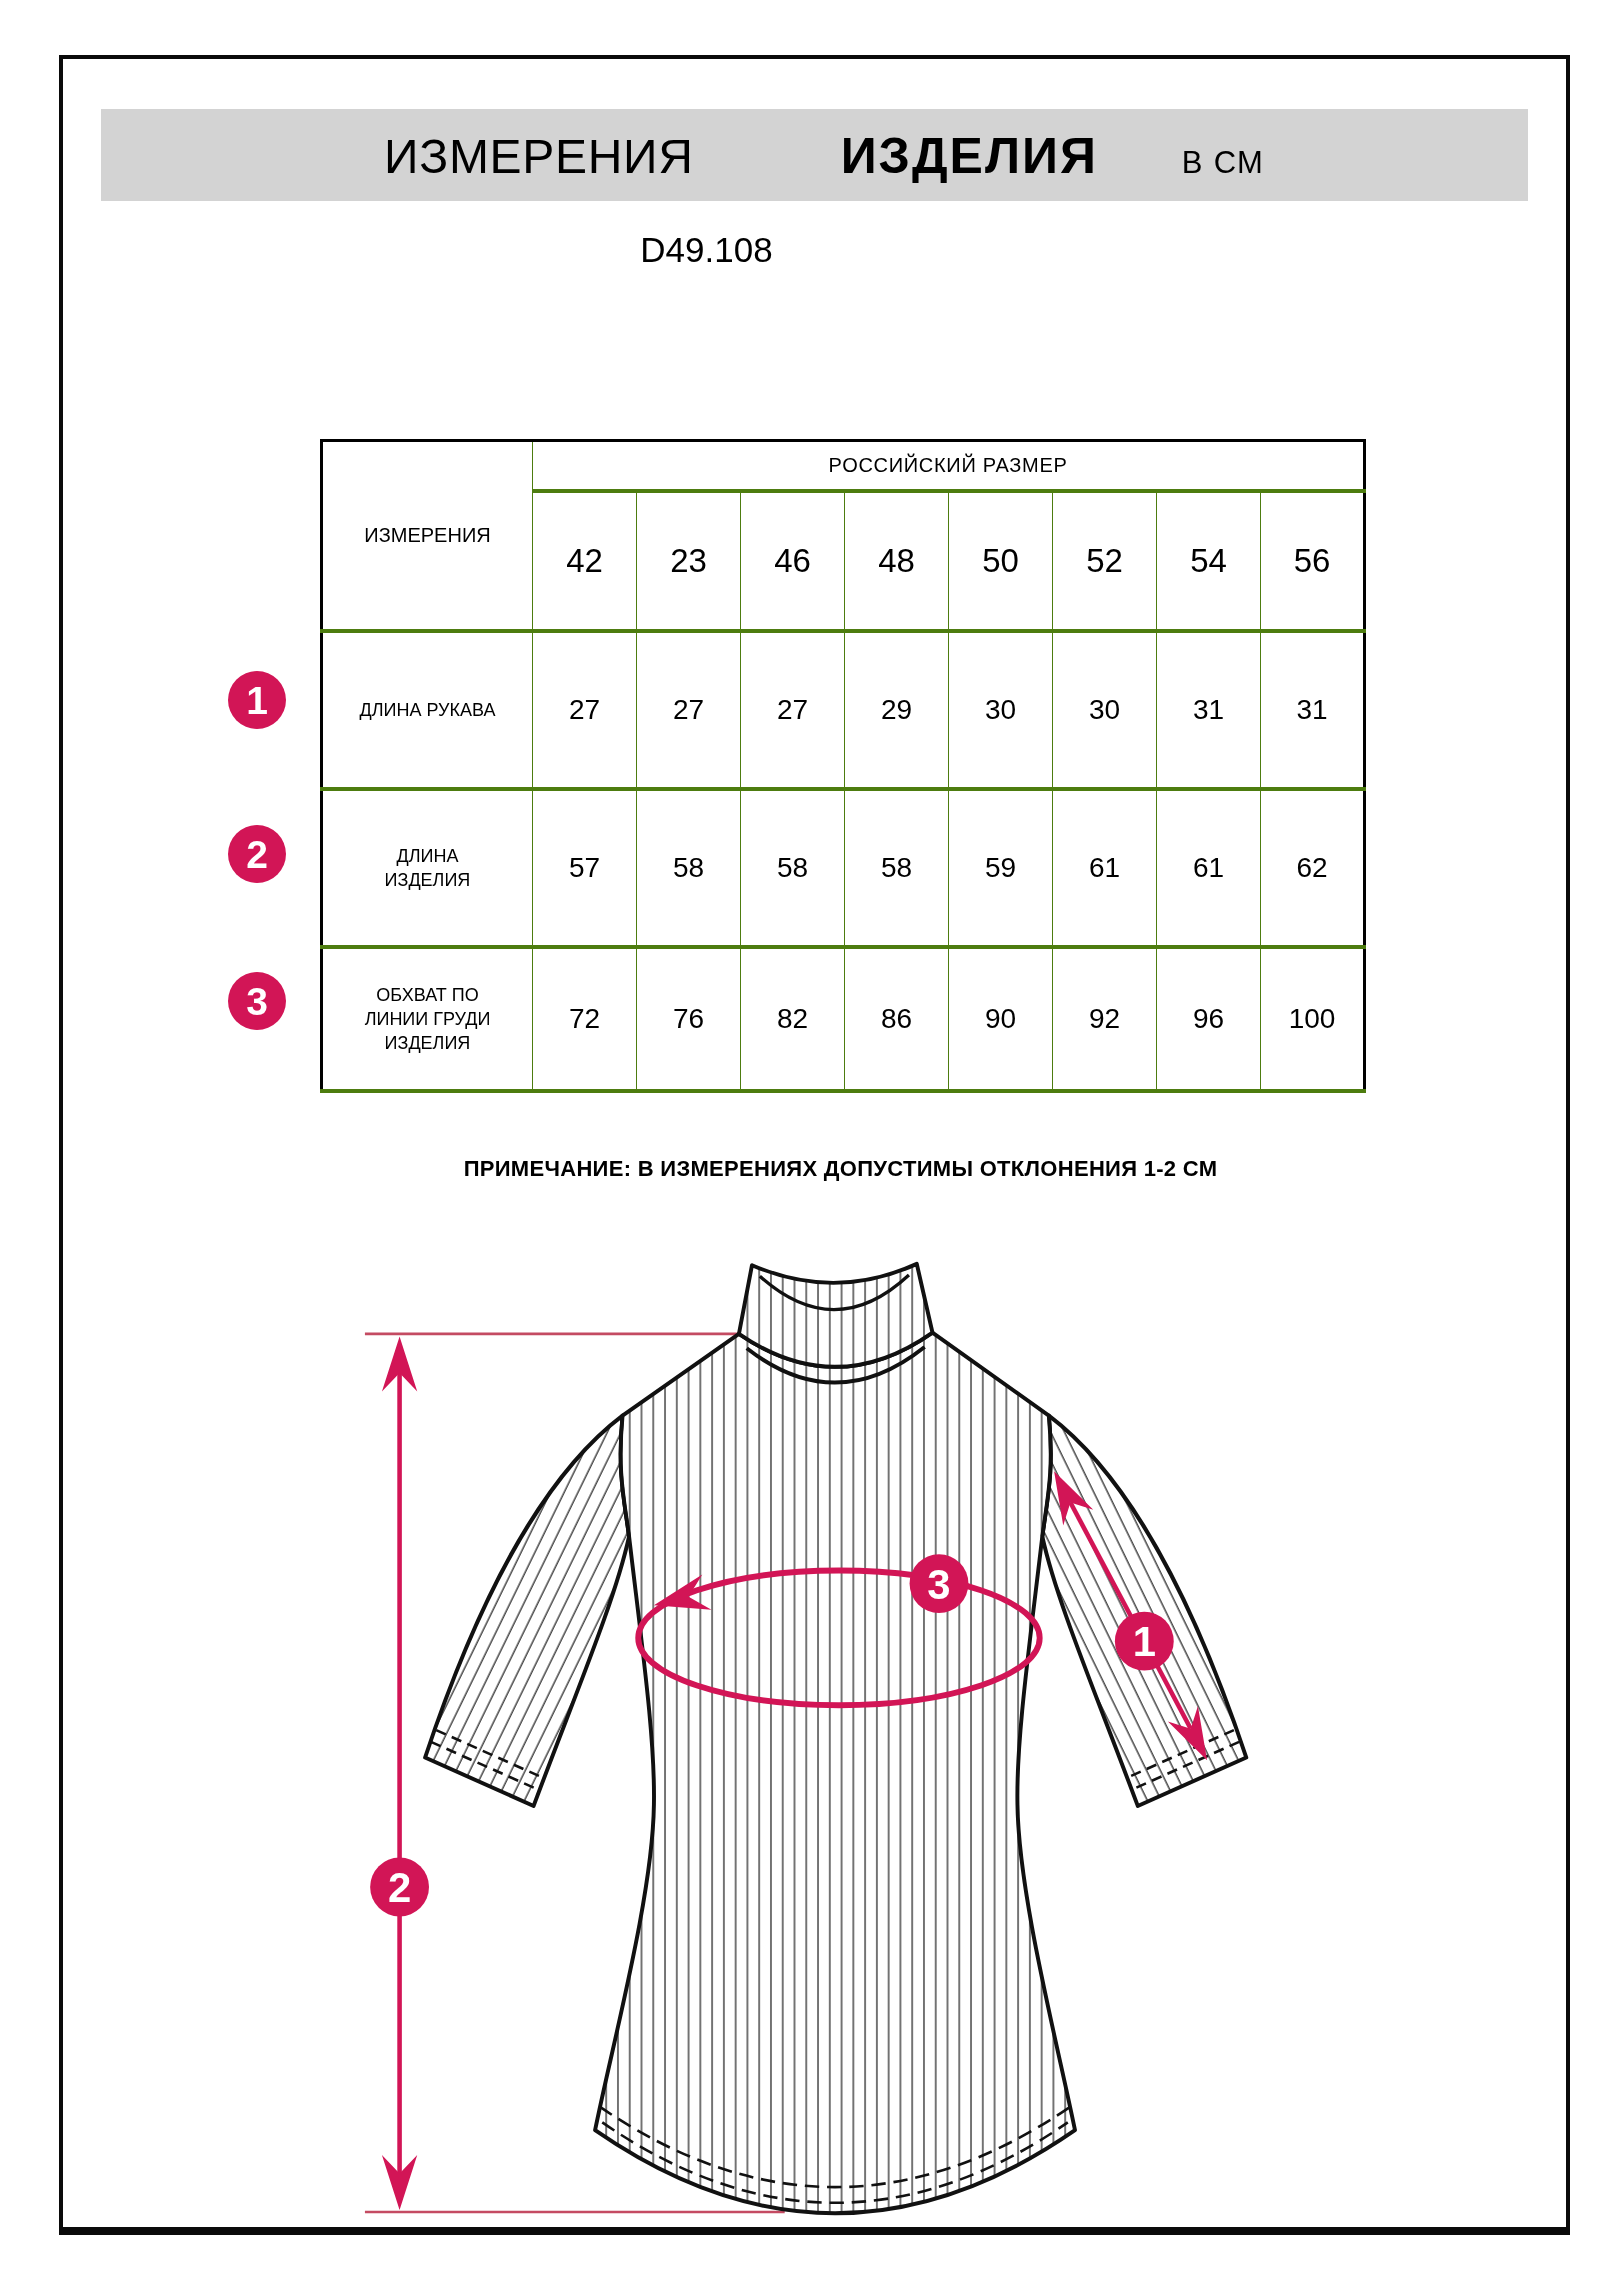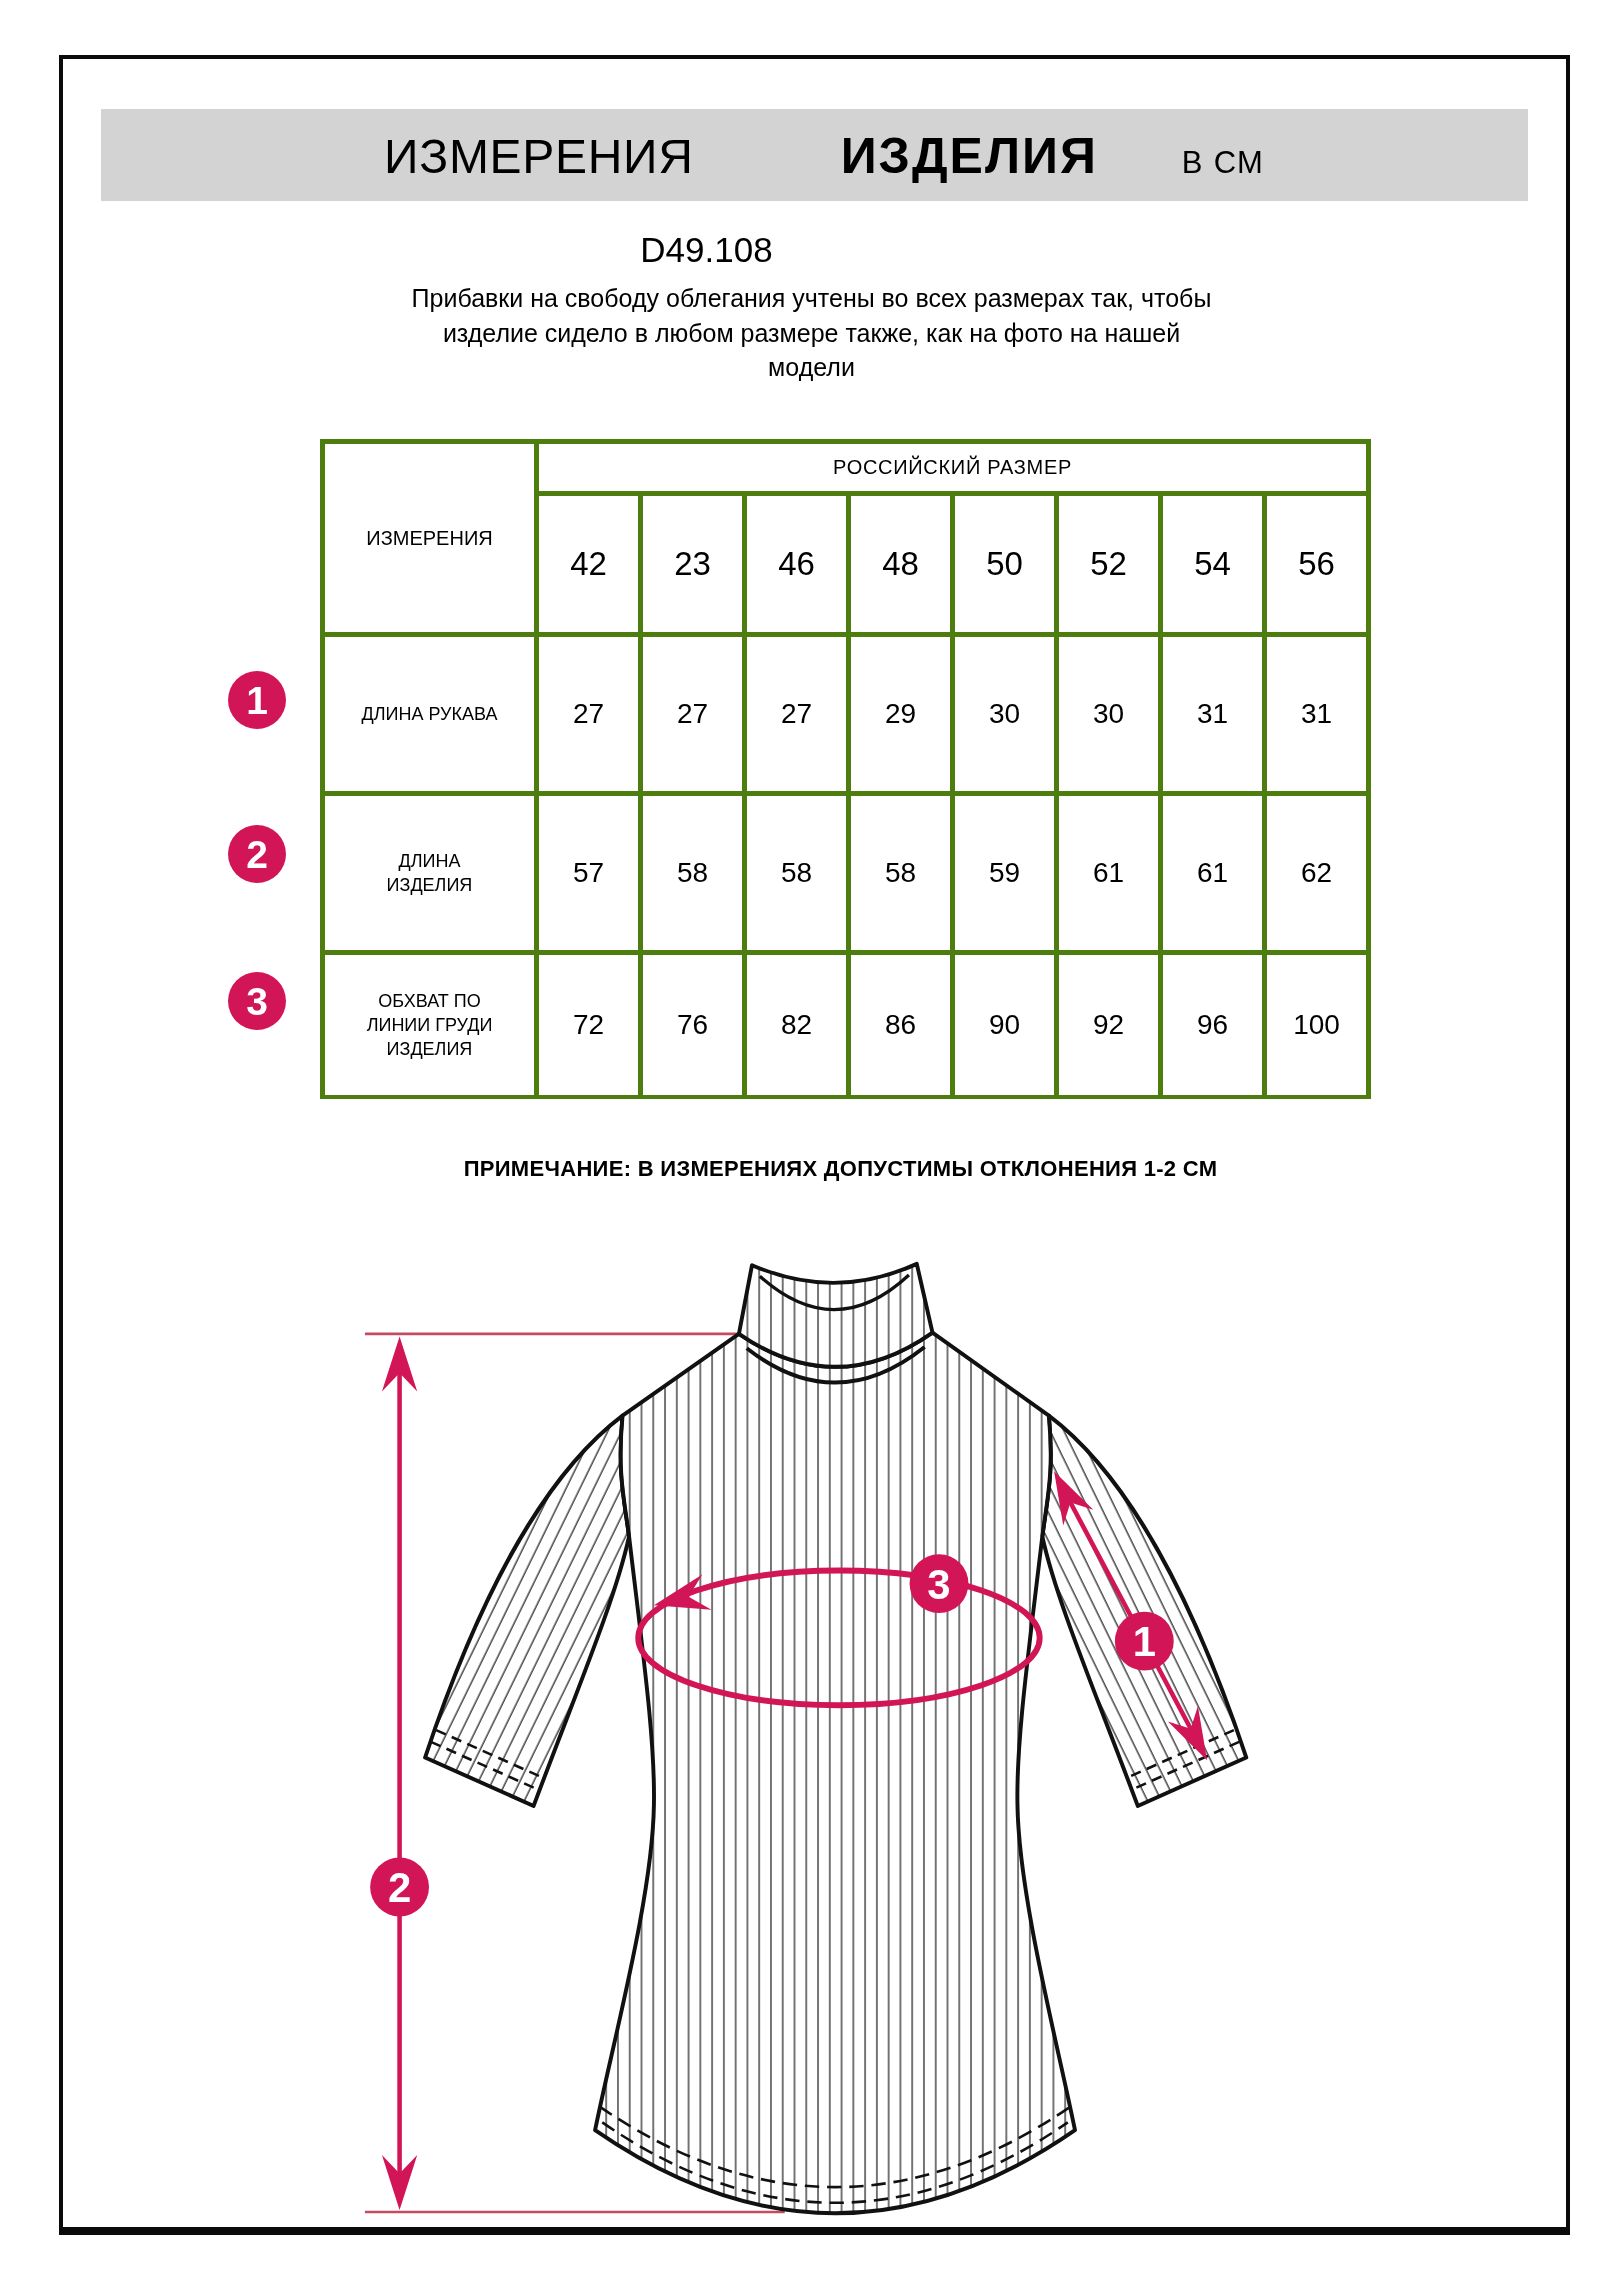--- a/index.html
+++ b/index.html
@@ -15,21 +15,21 @@
   .band .t2{margin-left:147px;font-size:50px;font-weight:700;line-height:1;padding-bottom:19.6px;letter-spacing:2px;}
   .band .t3{margin-left:84px;font-size:31px;font-weight:400;line-height:1;padding-bottom:23.5px;letter-spacing:1.3px;}
 
   .prod-code{position:absolute;left:0;top:230px;width:1413px;text-align:center;
              font-size:35px;font-weight:400;}
   .prod-desc{position:absolute;left:190px;top:281px;width:1243px;text-align:center;
              font-size:25px;line-height:1.38;white-space:pre-line;}
 
   table.size-table{position:absolute;left:320px;top:439px;border-collapse:collapse;
                    table-layout:fixed;border:3.9px solid #000;}
-  .size-table th,.size-table td{border:5px solid #4d7c0f;text-align:center;vertical-align:middle;
+  .size-table th,.size-table td{border:1px solid #4d7c0f;text-align:center;vertical-align:middle;
                    padding:0;font-weight:400;}
   .size-table .mcol{width:209px;font-size:20px;border-bottom-width:4.6px;}
   .size-table col.szc{width:104px;}
   .size-table .szhead{height:47px;font-size:20px;border-bottom-width:4.6px;letter-spacing:0.7px;}
   .size-table tr.sizes th{height:136px;font-size:33px;font-weight:400;border-bottom-width:4.6px;margin-left:21px;}
   .size-table tr.data td{border-bottom-width:4.6px;font-size:28px;}
   .size-table tr.data .lbl{font-size:18px;line-height:1.35;white-space:pre-line;}
   .size-table tr.r1 td{height:154px;}
   .size-table tr.r2 td{height:154px;}
   .size-table tr.r3 td{height:140px;}
@@ -128,23 +128,20 @@
 
   <div class="frame"></div>
 
   <div class="band">
     <span class="t1">ИЗМЕРЕНИЯ</span>
     <span class="t2">ИЗДЕЛИЯ</span>
     <span class="t3">В СМ</span>
   </div>
 
   <div class="prod-code">D49.108</div>
-  <div class="prod-desc">Прибавки на свободу облегания учтены во всех размерах так, чтобы
-изделие сидело в любом размере также, как на фото на нашей
-модели</div>
 
   <table class="size-table">
     <colgroup>
       <col style="width:209px">
       <col class="szc">
         <col class="szc">
         <col class="szc">
         <col class="szc">
       <col class="szc">
         <col class="szc">

